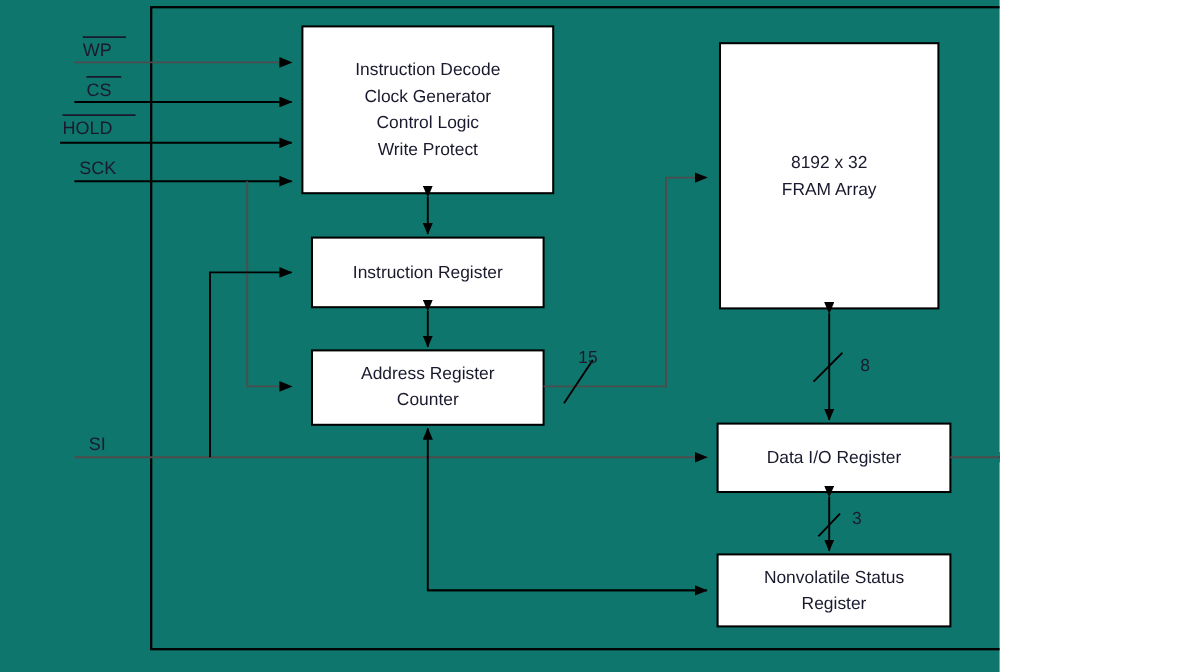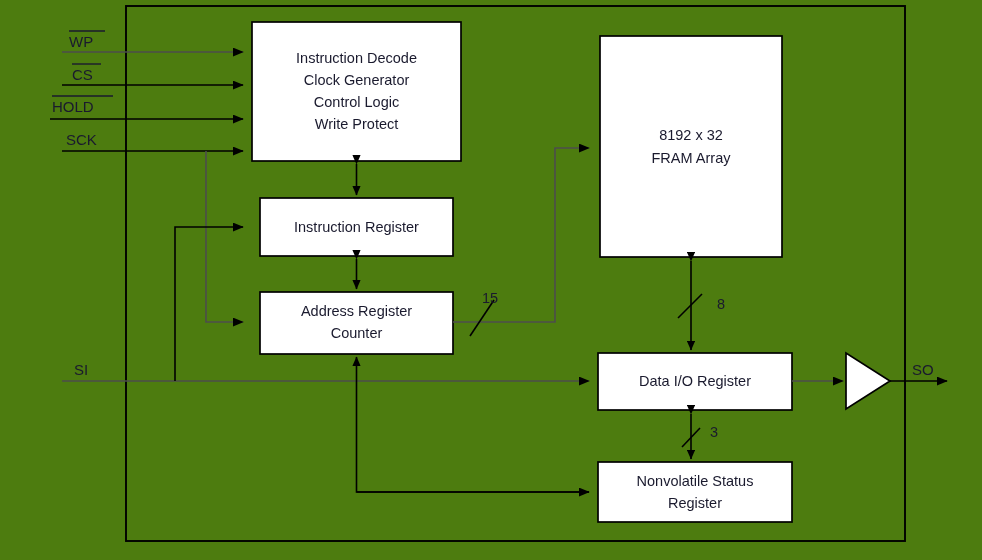--- a/index.html
+++ b/index.html
@@ -1,17 +1,17 @@
 <!DOCTYPE html>
 <html><head>
 <meta charset="utf-8">
 <style>
   html,body{margin:0;padding:0;background:#ffffff;}
   body{width:982px;height:560px;font-family:"Liberation Sans",sans-serif;color:#000;}
-  #root{position:relative;width:982px;height:560px;overflow:hidden;background:#4d7c0f;}
+  #root{position:relative;width:833px;height:560px;overflow:hidden;background:#0f766e;}
   svg#diagram{position:absolute;left:0;top:0;width:982px;height:560px;}
   .blk-label{font-family:"Liberation Sans",sans-serif;font-size:14.5px;fill:#1a1a2e;text-anchor:middle;dominant-baseline:middle;}
   .pin-label{font-family:"Liberation Sans",sans-serif;font-size:15px;fill:#1a1a2e;text-anchor:start;dominant-baseline:alphabetic;}
   .bus-label{font-family:"Liberation Sans",sans-serif;font-size:14.5px;fill:#1a1a2e;text-anchor:middle;dominant-baseline:middle;}
   .wire{stroke:#4d4d4d;stroke-width:1.6;fill:none;}
   .wire-dark{stroke:#000;stroke-width:1.6;fill:none;}
   .boxline{stroke:#000;stroke-width:1.7;fill:#ffffff;}
   .chipline{stroke:#000;stroke-width:1.9;fill:none;}
   .overbar{stroke:#1a1a2e;stroke-width:1.4;}
 </style>

